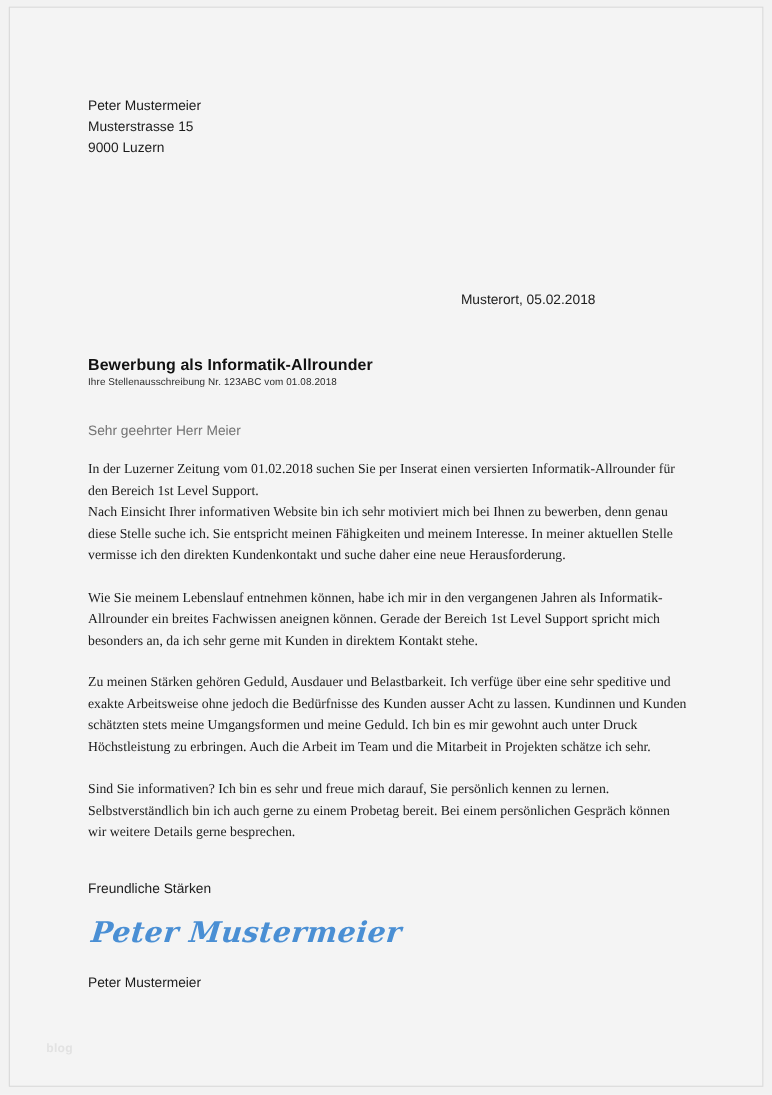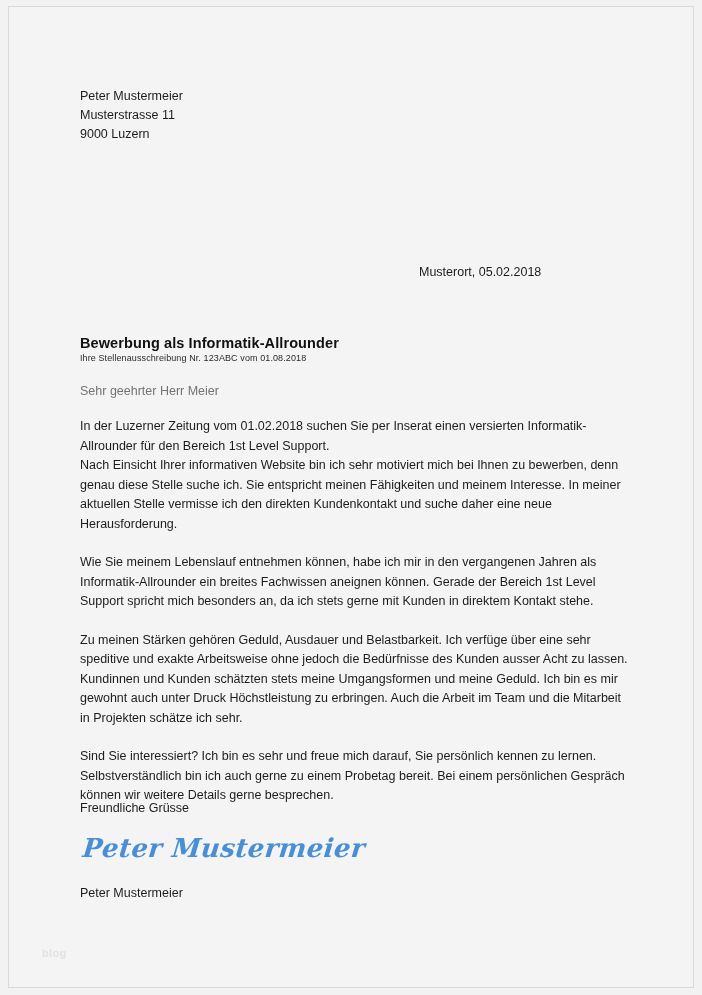--- a/index.html
+++ b/index.html
@@ -44,21 +44,21 @@
     position: absolute;
     left: 410px;
     top: 258px;
     font-size: 12.5px;
     color: #1c1c1c;
     text-align: right;
   }
   .subject-block {
     position: absolute;
     left: 71px;
-    top: 328px;
+    top: 317px;
   }
   .subject-title {
     font-size: 14.5px;
     font-weight: bold;
     color: #111111;
     letter-spacing: 0.1px;
   }
   .subject-ref {
     font-size: 9px;
     color: #2a2a2a;
@@ -76,20 +76,21 @@
     position: absolute;
     left: 71px;
     top: 410px;
     width: 548px;
     font-size: 12.5px;
     line-height: 19.5px;
     color: #1c1c1c;
   }
   .body-text p {
     margin: 0 0 19px 0;
+    font-family: Liberation Serif, serif;
   }
   .closing {
     position: absolute;
     left: 71px;
     top: 794px;
     font-size: 12.5px;
     color: #1c1c1c;
   }
   .signature {
     position: absolute;
@@ -120,42 +121,42 @@
     letter-spacing: 0.3px;
   }
 </style>
 </head>
 <body>
 
 <div class="page">
 
   <div class="addr-sender">
     <div>Peter Mustermeier</div>
-    <div>Musterstrasse 11</div>
+    <div>Musterstrasse 15</div>
     <div>9000 Luzern</div>
   </div>
 
 
   <div class="date-line">Musterort, 05.02.2018</div>
 
   <div class="subject-block">
     <div class="subject-title">Bewerbung als Informatik-Allrounder</div>
     <div class="subject-ref">Ihre Stellenausschreibung Nr. 123ABC vom 01.08.2018</div>
   </div>
 
   <div class="salutation">Sehr geehrter Herr Meier</div>
 
   <div class="body-text">
     <p>In der Luzerner Zeitung vom 01.02.2018 suchen Sie per Inserat einen versierten Informatik-Allrounder für den Bereich 1st Level Support.<br>Nach Einsicht Ihrer informativen Website bin ich sehr motiviert mich bei Ihnen zu bewerben, denn genau diese Stelle suche ich. Sie entspricht meinen Fähigkeiten und meinem Interesse. In meiner aktuellen Stelle vermisse ich den direkten Kundenkontakt und suche daher eine neue Herausforderung.</p>
-    <p>Wie Sie meinem Lebenslauf entnehmen können, habe ich mir in den vergangenen Jahren als Informatik-Allrounder ein breites Fachwissen aneignen können. Gerade der Bereich 1st Level Support spricht mich besonders an, da ich stets gerne mit Kunden in direktem Kontakt stehe.</p>
+    <p>Wie Sie meinem Lebenslauf entnehmen können, habe ich mir in den vergangenen Jahren als Informatik-Allrounder ein breites Fachwissen aneignen können. Gerade der Bereich 1st Level Support spricht mich besonders an, da ich sehr gerne mit Kunden in direktem Kontakt stehe.</p>
     <p>Zu meinen Stärken gehören Geduld, Ausdauer und Belastbarkeit. Ich verfüge über eine sehr speditive und exakte Arbeitsweise ohne jedoch die Bedürfnisse des Kunden ausser Acht zu lassen. Kundinnen und Kunden schätzten stets meine Umgangsformen und meine Geduld. Ich bin es mir gewohnt auch unter Druck Höchstleistung zu erbringen. Auch die Arbeit im Team und die Mitarbeit in Projekten schätze ich sehr.</p>
-    <p>Sind Sie interessiert? Ich bin es sehr und freue mich darauf, Sie persönlich kennen zu lernen. Selbstverständlich bin ich auch gerne zu einem Probetag bereit. Bei einem persönlichen Gespräch können wir weitere Details gerne besprechen.</p>
+    <p>Sind Sie informativen? Ich bin es sehr und freue mich darauf, Sie persönlich kennen zu lernen. Selbstverständlich bin ich auch gerne zu einem Probetag bereit. Bei einem persönlichen Gespräch können wir weitere Details gerne besprechen.</p>
   </div>
 
-  <div class="closing">Freundliche Grüsse</div>
+  <div class="closing">Freundliche Stärken</div>
 
   <div class="signature">Peter Mustermeier</div>
 
   <div class="signer-name">Peter Mustermeier</div>
 
   <div class="watermark">blog</div>
 
 </div>
 
 </body></html>

